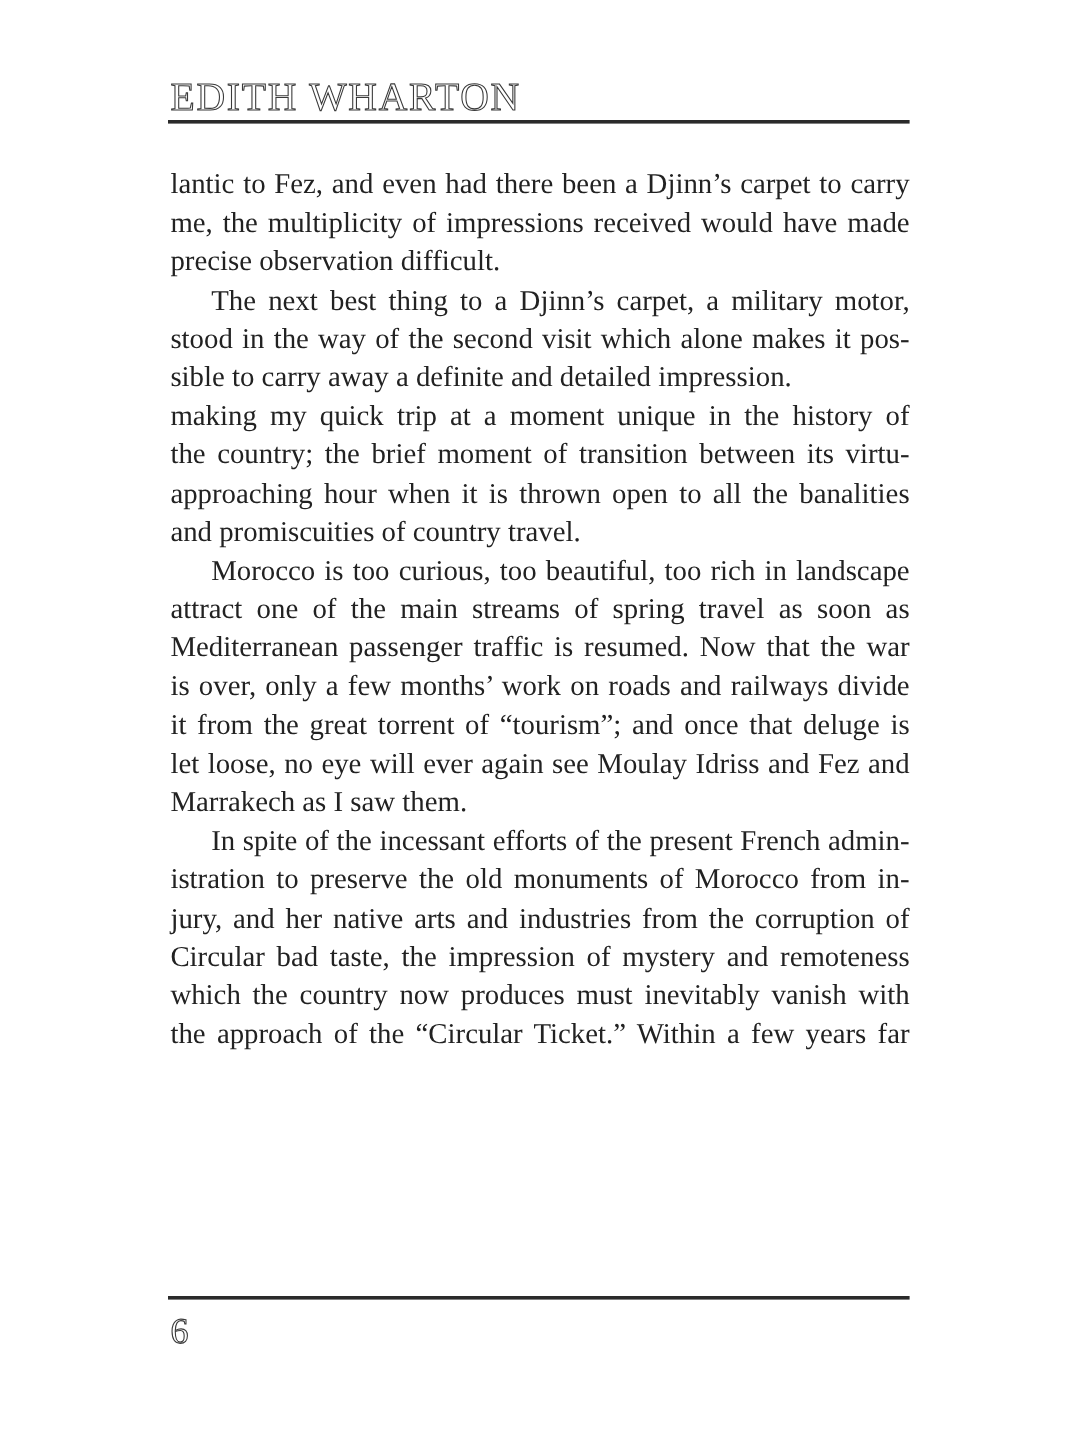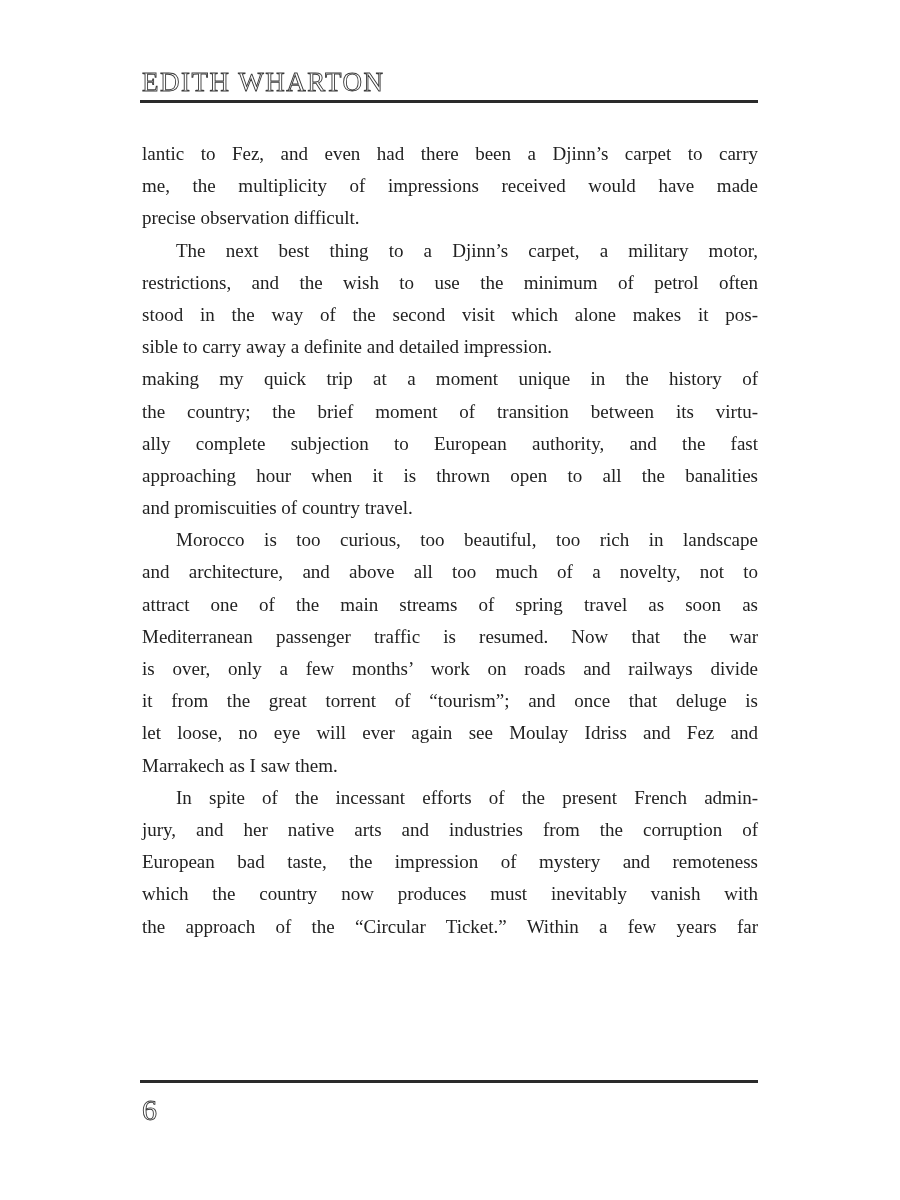--- a/index.html
+++ b/index.html
@@ -1,28 +1,28 @@
 <!DOCTYPE html>
 <html><head>
 <meta charset="utf-8">
 <style>
   html, body { margin: 0; padding: 0; background: #ffffff; }
   body { width: 900px; height: 1200px; position: relative; overflow: hidden; }
   .page { position: absolute; left: 0; top: 0; width: 900px; height: 1200px; background: #fff; }
   .running-head {
     position: absolute; left: 142px; top: 66px;
-    font-family: "Liberation Serif", serif; font-size: 27px; letter-spacing: 1.5px;
+    font-family: "Liberation Serif", serif; font-size: 33px; letter-spacing: 1.5px;
     color: #ffffff; -webkit-text-stroke: 0.9px #3a3a3a; line-height: 32px;
   }
   .rule { position: absolute; left: 140px; width: 618px; height: 3px; background: #2a2a2a; }
   .rule.top { top: 100px; }
   .rule.bottom { top: 1080px; }
   .body-text {
     position: absolute; left: 142px; top: 138px; width: 616px;
-    font-family: "Liberation Serif", serif; font-size: 19px; color: #222;
+    font-family: "Liberation Serif", serif; font-size: 24px; color: #222;
   }
   .line {
     display: block; height: 32.2px; line-height: 32.2px; white-space: nowrap;
     text-align: justify; text-align-last: justify;
   }
   .line.last { text-align-last: left; }
   .line.indent { padding-left: 34px; }
   .folio {
     position: absolute; left: 142px; top: 1092px;
     font-family: "Liberation Serif", serif; font-size: 30px;
@@ -37,45 +37,43 @@
   <div class="rule top"></div>
 
   <div class="body-text" id="body-text">
       <div>
         <span class="line">lantic to Fez, and even had there been a Djinn’s carpet to carry</span>
         <span class="line">me, the multiplicity of impressions received would have made</span>
         <span class="line last">precise observation difficult.</span>
       </div>
       <div>
         <span class="line indent">The next best thing to a Djinn’s carpet, a military motor,</span>
-        <span class="line">restrictions, and the wish to use the minimum of petrol often</span>
         <span class="line">stood in the way of the second visit which alone makes it pos-</span>
         <span class="line last">sible to carry away a definite and detailed impression.</span>
       </div>
       <div>
         <span class="line">making my quick trip at a moment unique in the history of</span>
         <span class="line">the country; the brief moment of transition between its virtu-</span>
-        <span class="line">ally complete subjection to European authority, and the fast</span>
         <span class="line">approaching hour when it is thrown open to all the banalities</span>
         <span class="line last">and promiscuities of country travel.</span>
       </div>
       <div>
         <span class="line indent">Morocco is too curious, too beautiful, too rich in landscape</span>
-        <span class="line">and architecture, and above all too much of a novelty, not to</span>
         <span class="line">attract one of the main streams of spring travel as soon as</span>
         <span class="line">Mediterranean passenger traffic is resumed. Now that the war</span>
         <span class="line">is over, only a few months’ work on roads and railways divide</span>
         <span class="line">it from the great torrent of “tourism”; and once that deluge is</span>
         <span class="line">let loose, no eye will ever again see Moulay Idriss and Fez and</span>
         <span class="line last">Marrakech as I saw them.</span>
       </div>
       <div>
         <span class="line indent">In spite of the incessant efforts of the present French admin-</span>
+        <span class="line">istration to preserve the old monuments of Morocco from in-</span>
         <span class="line">jury, and her native arts and industries from the corruption of</span>
-        <span class="line">European bad taste, the impression of mystery and remoteness</span>
+        <span class="line">Circular bad taste, the impression of mystery and remoteness</span>
         <span class="line">which the country now produces must inevitably vanish with</span>
         <span class="line">the approach of the “Circular Ticket.” Within a few years far</span>
       </div>
     </div>
 
   <div class="rule bottom"></div>
   <div class="folio">6</div>
 </div>
 
 </body></html>

